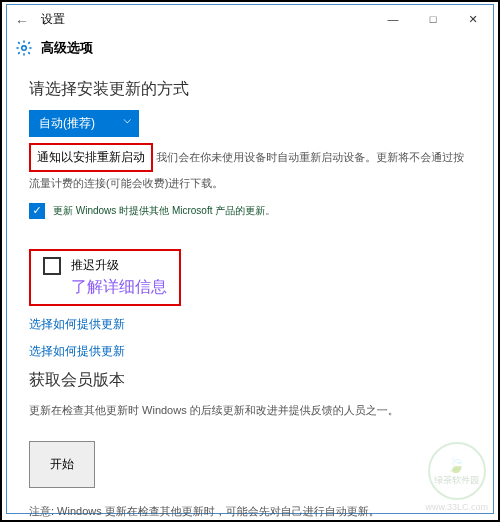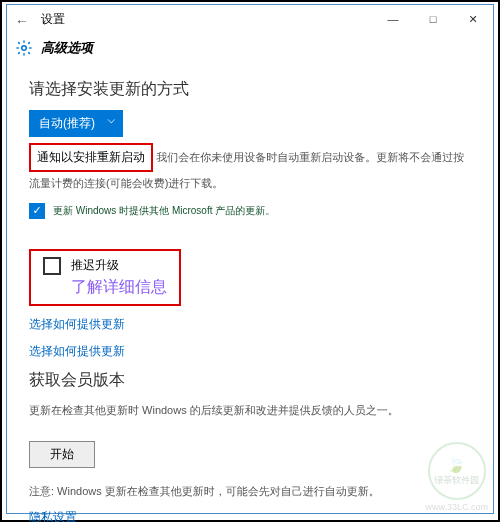--- a/index.html
+++ b/index.html
@@ -6,40 +6,40 @@
 body { font-family: "Microsoft YaHei", "Segoe UI", sans-serif; font-size: 12px; color: #000; background: #fff; width: 500px; height: 522px; position: relative; }
 .outer-border { border: 2px solid #000; width: 500px; height: 522px; position: absolute; }
 .window { position: absolute; left: 6px; top: 4px; width: 488px; height: 510px; background: #fff; border: 1px solid #4a8cc7; }
 .titlebar { display: flex; align-items: center; height: 28px; background: #fff; border-bottom: none; }
 .back-btn { width: 30px; text-align: center; font-size: 14px; color: #555; }
 .title-text { flex: 1; font-size: 12px; color: #000; padding-left: 4px; }
 .win-controls { display: flex; }
 .win-btn { width: 40px; height: 28px; display: flex; align-items: center; justify-content: center; color: #333; font-size: 11px; }
 .subheader { display: flex; align-items: center; height: 30px; padding: 0 8px; background: #fff; }
 .gear-icon { width: 18px; height: 18px; margin-right: 8px; }
-.subheader-text { font-size: 13px; font-weight: bold; color: #000; font-style: italic; }
+.subheader-text { font-size: 13px; font-weight: bold; color: #000; }
 .content { padding: 8px 22px 8px 22px; overflow: hidden; }
 h2 { font-size: 16px; font-weight: normal; margin: 8px 0 10px 0; color: #333; }
-.dropdown { display: inline-block; background: #0078d7; color: #fff; padding: 5px 28px 5px 10px; font-size: 12px; position: relative; margin-bottom: 6px; }
+.dropdown { display: inline-block; background: #0078d7; color: #fff; padding: 5px 44px 5px 10px; font-size: 12px; position: relative; margin-bottom: 6px; }
 .dropdown::after { content: "⌵"; position: absolute; right: 8px; top: 4px; font-size: 10px; }
 .red-box-1 { border: 2px solid #d00; padding: 4px 6px; display: inline-block; margin-bottom: 2px; }
 .notify-text { color: #000; font-size: 12px; }
 .desc { font-size: 11px; color: #555; line-height: 1.7; margin-bottom: 14px; }
 .inline-desc { display: inline; }
 .checkbox-row { display: flex; align-items: center; margin-bottom: 14px; }
 .checkbox { width: 16px; height: 16px; border: 1px solid #333; margin-right: 8px; display: flex; align-items: center; justify-content: center; font-size: 11px; }
 .checked { background: #0078d7; border-color: #0078d7; color: #fff; }
 .checkbox-label { font-size: 10px; color: #14532d; }
 .red-box-2 { border: 2px solid #d00; padding: 6px 12px; display: inline-block; margin-bottom: 10px; margin-top: 16px; }
 .defer-row { display: flex; align-items: center; }
 .defer-checkbox { width: 18px; height: 18px; border: 2px solid #333; margin-right: 10px; }
 .defer-label { font-size: 12px; color: #000; }
 .link { color: #8b5cf6; font-size: 16px; margin-left: 28px; display: block; margin-top: 2px; }
 .link2 { color: #0067c0; font-size: 12px; display: block; margin-bottom: 10px; }
-.btn { border: 1px solid #888; background: #eee; padding: 4px 20px; font-size: 12px; display: inline-block; margin-top: 8px; margin-bottom: 14px; }
+.btn { border: 1px solid #888; background: #eee; padding: 14px 20px; font-size: 12px; display: inline-block; margin-top: 8px; margin-bottom: 14px; }
 .note { font-size: 11px; color: #555; line-height: 1.7; margin-bottom: 8px; }
 .watermark { position: absolute; right: 12px; bottom: 10px; opacity: 0.35; text-align: center; }
 .watermark-circle { width: 58px; height: 58px; border: 2px solid #9c9; border-radius: 50%; display: flex; flex-direction: column; align-items: center; justify-content: center; font-size: 9px; color: #797; margin: 0 auto; }
 .watermark-leaf { font-size: 16px; color: #6a6; }
 .watermark-url { font-size: 9px; color: #999; margin-top: 2px; }
 </style>
 </head>
 <body>
 
 <div class="outer-border"></div>

